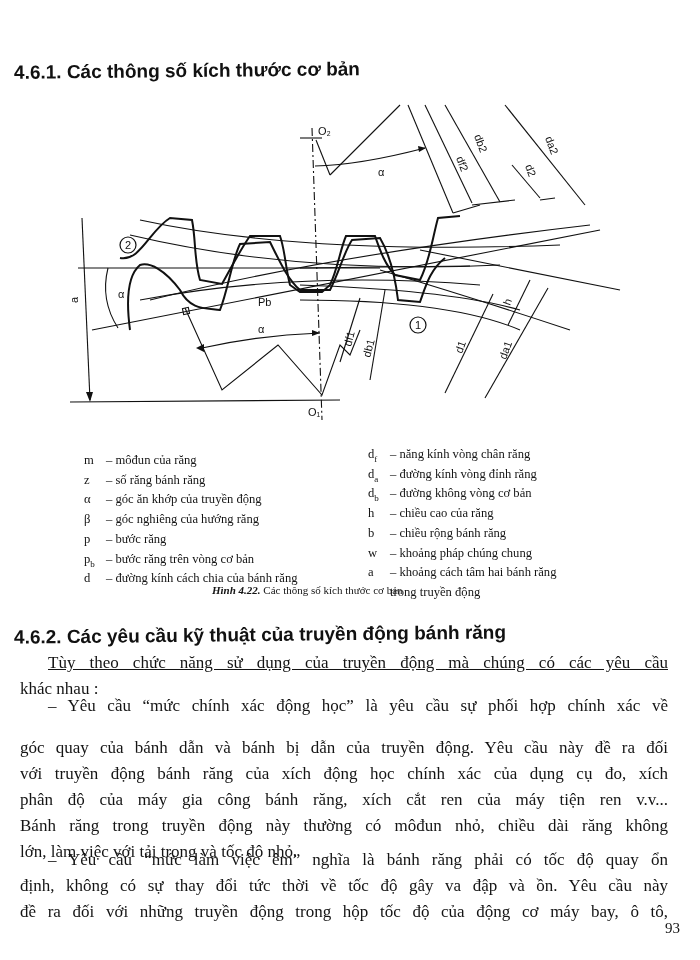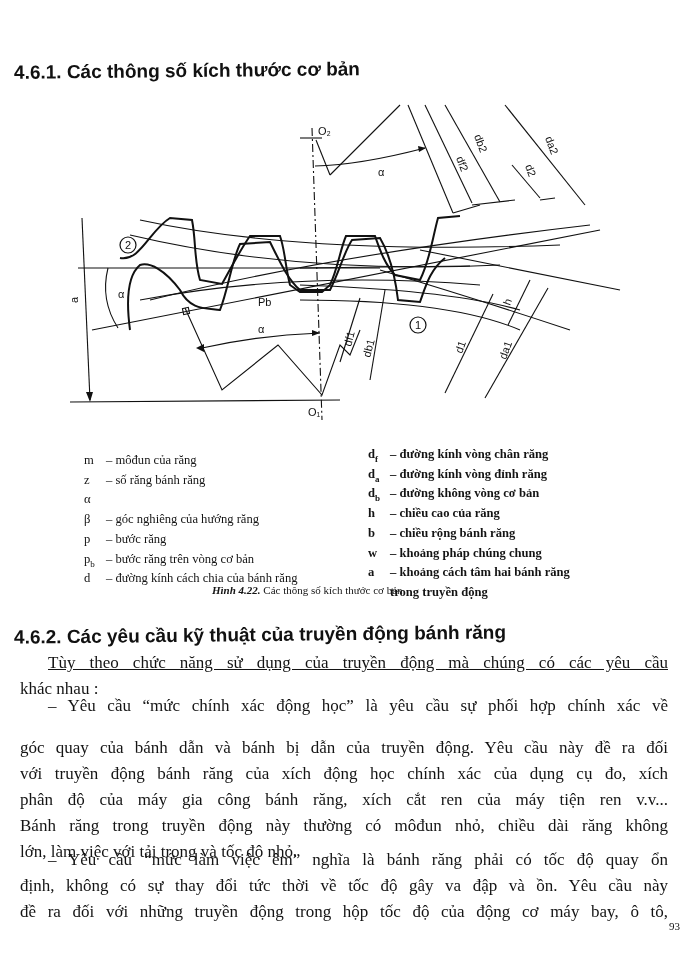--- a/index.html
+++ b/index.html
@@ -5,31 +5,31 @@
   html, body { margin: 0; padding: 0; background: #ffffff; }
   body { width: 700px; height: 960px; position: relative; overflow: hidden;
          font-family: "Liberation Serif", serif; color: #141414; }
   .h-sec { position: absolute; font-family: "Liberation Sans", sans-serif; font-weight: bold;
            font-size: 19px; color: #111; white-space: nowrap; }
   #h1 { left: 14px; top: 60px; transform: rotate(-0.6deg); }
   #h2 { left: 14px; top: 624px; transform: rotate(-0.6deg); }
   .figure { position: absolute; left: 60px; top: 100px; width: 580px; height: 330px; }
   .legend { position: absolute; font-size: 12.6px; line-height: 15.2px; }
   #leg-left { left: 84px; top: 453px; }
-  #leg-right { left: 368px; top: 447px; font-weight: bold; }
+  #leg-right { left: 368px; top: 447px; }
   .leg-row { display: flex; white-space: nowrap; }
   .leg-sym { width: 22px; display: inline-block; }
   .leg-sym sub { font-size: 9px; }
   .leg-text { display: inline-block; }
   .caption { position: absolute; left: 212px; top: 584px; font-size: 11px; white-space: nowrap; }
   .caption b { font-style: italic; }
   .body-text { position: absolute; left: 0; width: 700px; font-size: 17px; }
   .line { position: absolute; white-space: nowrap; text-align: right; }
   .justify { text-align: justify; text-align-last: justify; }
-  .page-num { position: absolute; right: 20px; top: 920px; font-size: 11px; }
+  .page-num { position: absolute; right: 20px; top: 920px; font-size: 15px; }
 </style>
 </head>
 <body>
 
 <div id="h1" class="h-sec">4.6.1. Các thông số kích thước cơ bản</div>
 
 <svg class="figure" viewBox="60 100 580 330" width="580" height="330" xmlns="http://www.w3.org/2000/svg">
   <g fill="none" stroke="#111" stroke-width="1.1">
 
     <line x1="312" y1="128" x2="322" y2="420" stroke-dasharray="8,3,2,3"></line>
@@ -121,20 +121,21 @@
   <div class="leg-row">
       <span class="leg-sym"><span>m</span><sub></sub></span>
       <span class="leg-text">– môđun của răng</span>
     </div>
   <div class="leg-row">
       <span class="leg-sym"><span>z</span><sub></sub></span>
       <span class="leg-text">– số răng bánh răng</span>
     </div>
   <div class="leg-row">
       <span class="leg-sym"><span>α</span><sub></sub></span>
+      <span class="leg-text">– góc ăn khớp của truyền động</span>
     </div>
   <div class="leg-row">
       <span class="leg-sym"><span>β</span><sub></sub></span>
       <span class="leg-text">– góc nghiêng của hướng răng</span>
     </div>
   <div class="leg-row">
       <span class="leg-sym"><span>p</span><sub></sub></span>
       <span class="leg-text">– bước răng</span>
     </div>
   <div class="leg-row">
@@ -143,21 +144,21 @@
     </div>
   <div class="leg-row">
       <span class="leg-sym"><span>d</span><sub></sub></span>
       <span class="leg-text">– đường kính cách chia của bánh răng</span>
     </div>
 </div>
 
 <div id="leg-right" class="legend">
   <div class="leg-row">
       <span class="leg-sym"><span>d</span><sub>f</sub></span>
-      <span class="leg-text">– đường kính vòng chân răng</span>
+      <span class="leg-text">– năng kính vòng chân răng</span>
     </div>
   <div class="leg-row">
       <span class="leg-sym"><span>d</span><sub>a</sub></span>
       <span class="leg-text">– đường kính vòng đỉnh răng</span>
     </div>
   <div class="leg-row">
       <span class="leg-sym"><span>d</span><sub>b</sub></span>
       <span class="leg-text">– đường không vòng cơ bản</span>
     </div>
   <div class="leg-row">

